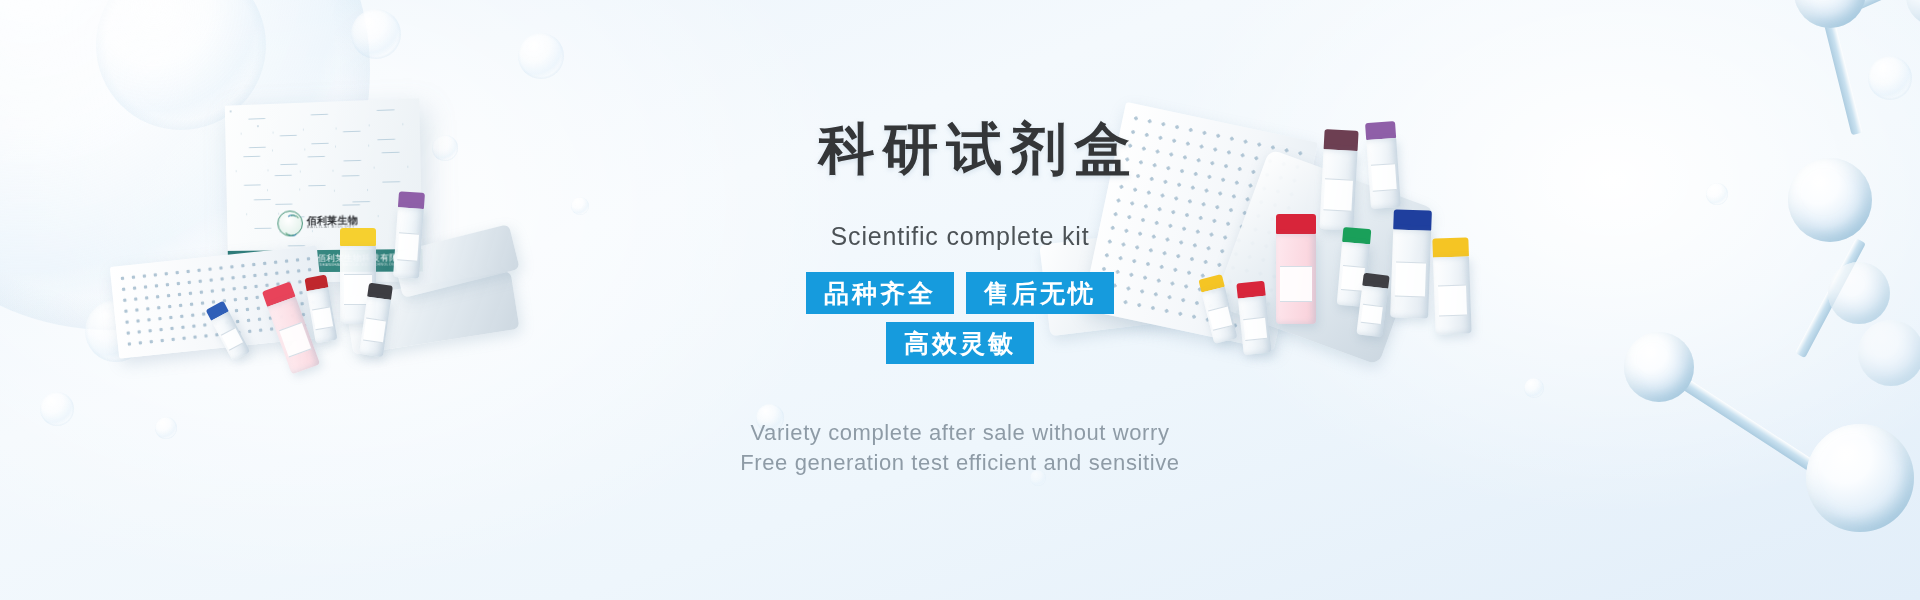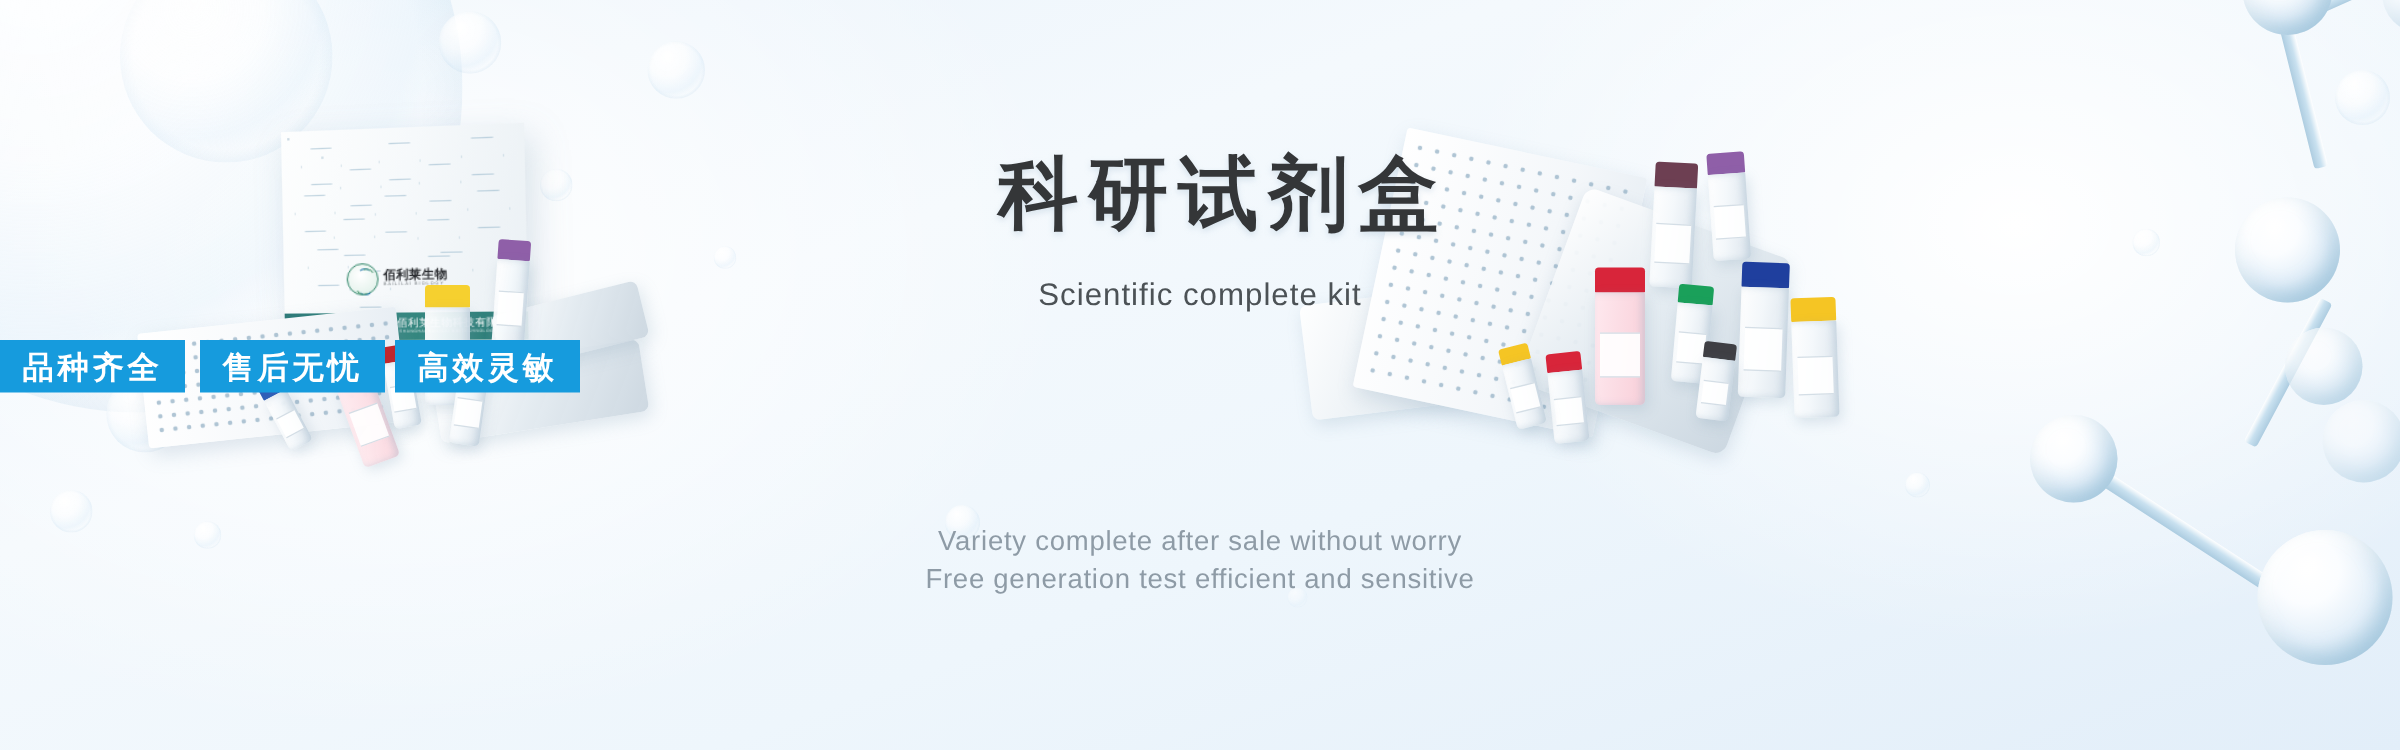--- a/index.html
+++ b/index.html
@@ -156,35 +156,35 @@
   }
 
   
   .center {
     position:absolute; left:0; top:0; width:1920px; height:600px;
     pointer-events:none;
   }
   .title {
     position:absolute; left:0; right:0; top:112px;
     text-align:center;
-    font-size:64px; font-weight:700; letter-spacing:8px;
+    font-size:56px; font-weight:700; letter-spacing:8px;
     color:#343638;
     text-shadow:0 2px 5px rgba(160,185,205,.35);
     font-family:"DejaVu Sans","Liberation Sans",sans-serif;
     margin-left:37px;
   }
   .subtitle {
     position:absolute; left:0; right:0; top:222px;
     text-align:center;
     font-size:25px; font-weight:400; letter-spacing:.8px;
     color:#4c5256;
   }
   .tags {
     position:absolute; left:0; right:0; top:272px;
-    display:flex; align-items:center; gap:8px;
+    display:flex; flex-direction:column; align-items:center; gap:8px;
     pointer-events:auto;
   }
   .tag-row { display:flex; gap:12px; }
   .tag {
     width:148px; height:42px;
     background:#169bdd;
     color:#ffffff;
     font-size:25px; font-weight:700; letter-spacing:3px;
     display:flex; align-items:center; justify-content:center;
     font-family:"DejaVu Sans","Liberation Sans",sans-serif;

